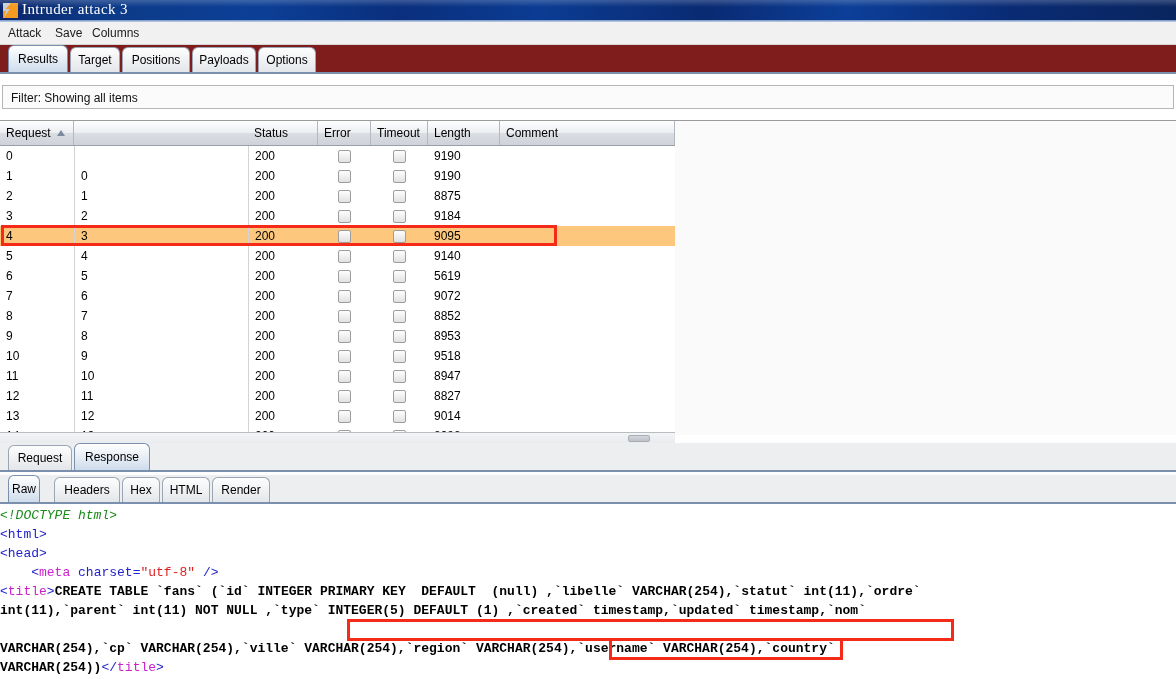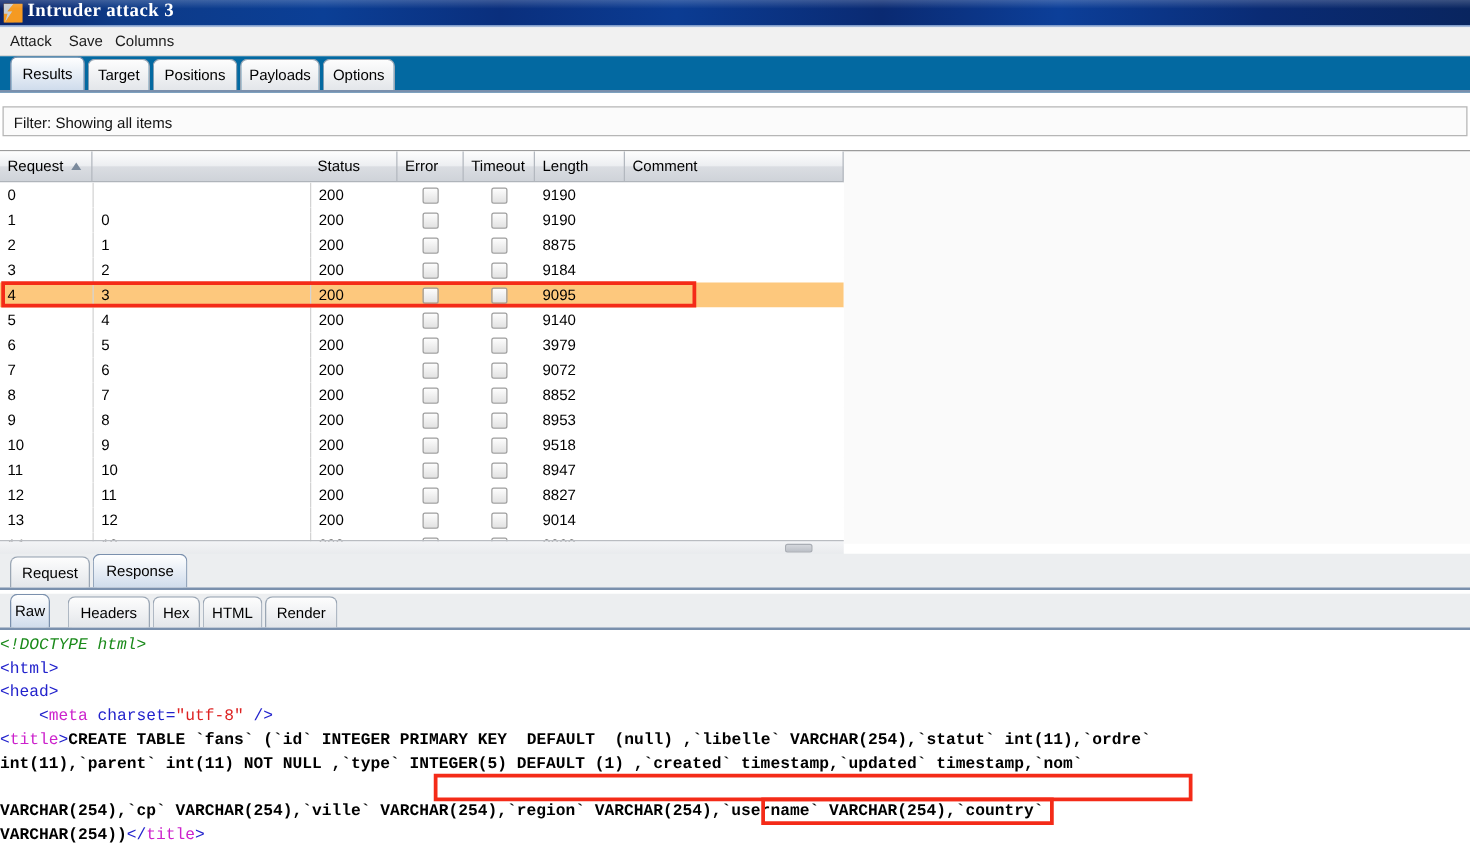--- a/index.html
+++ b/index.html
@@ -8,21 +8,20 @@
     font-family:"Liberation Sans", sans-serif;
     font-size:12px;color:#000;background:#fff;
   }
   .app{position:relative;width:1176px;height:679px;}
 
   
   .titlebar{
     position:absolute;left:0;top:0;width:1176px;height:20px;
     background:linear-gradient(to right,#0a246a 0%,#0d3a87 8%,#0b3f96 22%,#0a2f7d 34%,#0b3c93 46%,#0a2a72 60%,#0c3f99 72%,#0a2b74 86%,#09255f 100%);
     overflow:hidden;
-    font-weight:bold;
   }
   .titlebar:after{
     content:"";position:absolute;left:0;top:0;width:100%;height:7px;
     background:linear-gradient(to bottom,rgba(255,255,255,.20),rgba(255,255,255,0));
   }
   .tb-icon{
     position:absolute;left:3px;top:3px;width:15px;height:15px;
     background:#f59a22;overflow:hidden;
   }
   .tb-icon .bolt{
@@ -43,21 +42,21 @@
     position:absolute;left:0;top:22px;width:1176px;height:22px;
     background:#f1f1f1;border-bottom:1px solid #d6d6d6;
   }
   .menubar .mi{
     position:absolute;top:4px;font-size:12px;color:#1b1b1b;cursor:default;
   }
 
   
   .tabstrip{
     position:absolute;left:0;top:45px;width:1176px;height:29px;
-    background:#0369a1;
+    background:#7f1d1d;
   }
   .tabstrip .baseline{
     position:absolute;left:0;bottom:0;width:1176px;height:2px;
     background:#7a90ad;
   }
   .tab{
     position:absolute;bottom:2px;height:25px;
     border:1px solid #9aa6b4;border-bottom:none;
     border-radius:6px 6px 0 0;
     background:linear-gradient(to bottom,#fdfdfd,#e3e6ea);
@@ -274,21 +273,21 @@
           <div class="cbox" style="left: 393px;"></div>
           <div class="cell" style="left: 428px; width: 72px;">9140</div>
           <div class="cell" style="left: 500px; width: 175px;"></div>
         </div>
         <div class="trow" style="top: 120px;">
           <div class="cell" style="left: 0px; width: 74px;">6</div>
           <div class="cell sep" style="left: 74px; width: 174px;">5</div>
           <div class="cell sep" style="left: 248px; width: 70px;">200</div>
           <div class="cbox" style="left: 338px;"></div>
           <div class="cbox" style="left: 393px;"></div>
-          <div class="cell" style="left: 428px; width: 72px;">3979</div>
+          <div class="cell" style="left: 428px; width: 72px;">5619</div>
           <div class="cell" style="left: 500px; width: 175px;"></div>
         </div>
         <div class="trow" style="top: 140px;">
           <div class="cell" style="left: 0px; width: 74px;">7</div>
           <div class="cell sep" style="left: 74px; width: 174px;">6</div>
           <div class="cell sep" style="left: 248px; width: 70px;">200</div>
           <div class="cbox" style="left: 338px;"></div>
           <div class="cbox" style="left: 393px;"></div>
           <div class="cell" style="left: 428px; width: 72px;">9072</div>
           <div class="cell" style="left: 500px; width: 175px;"></div>

